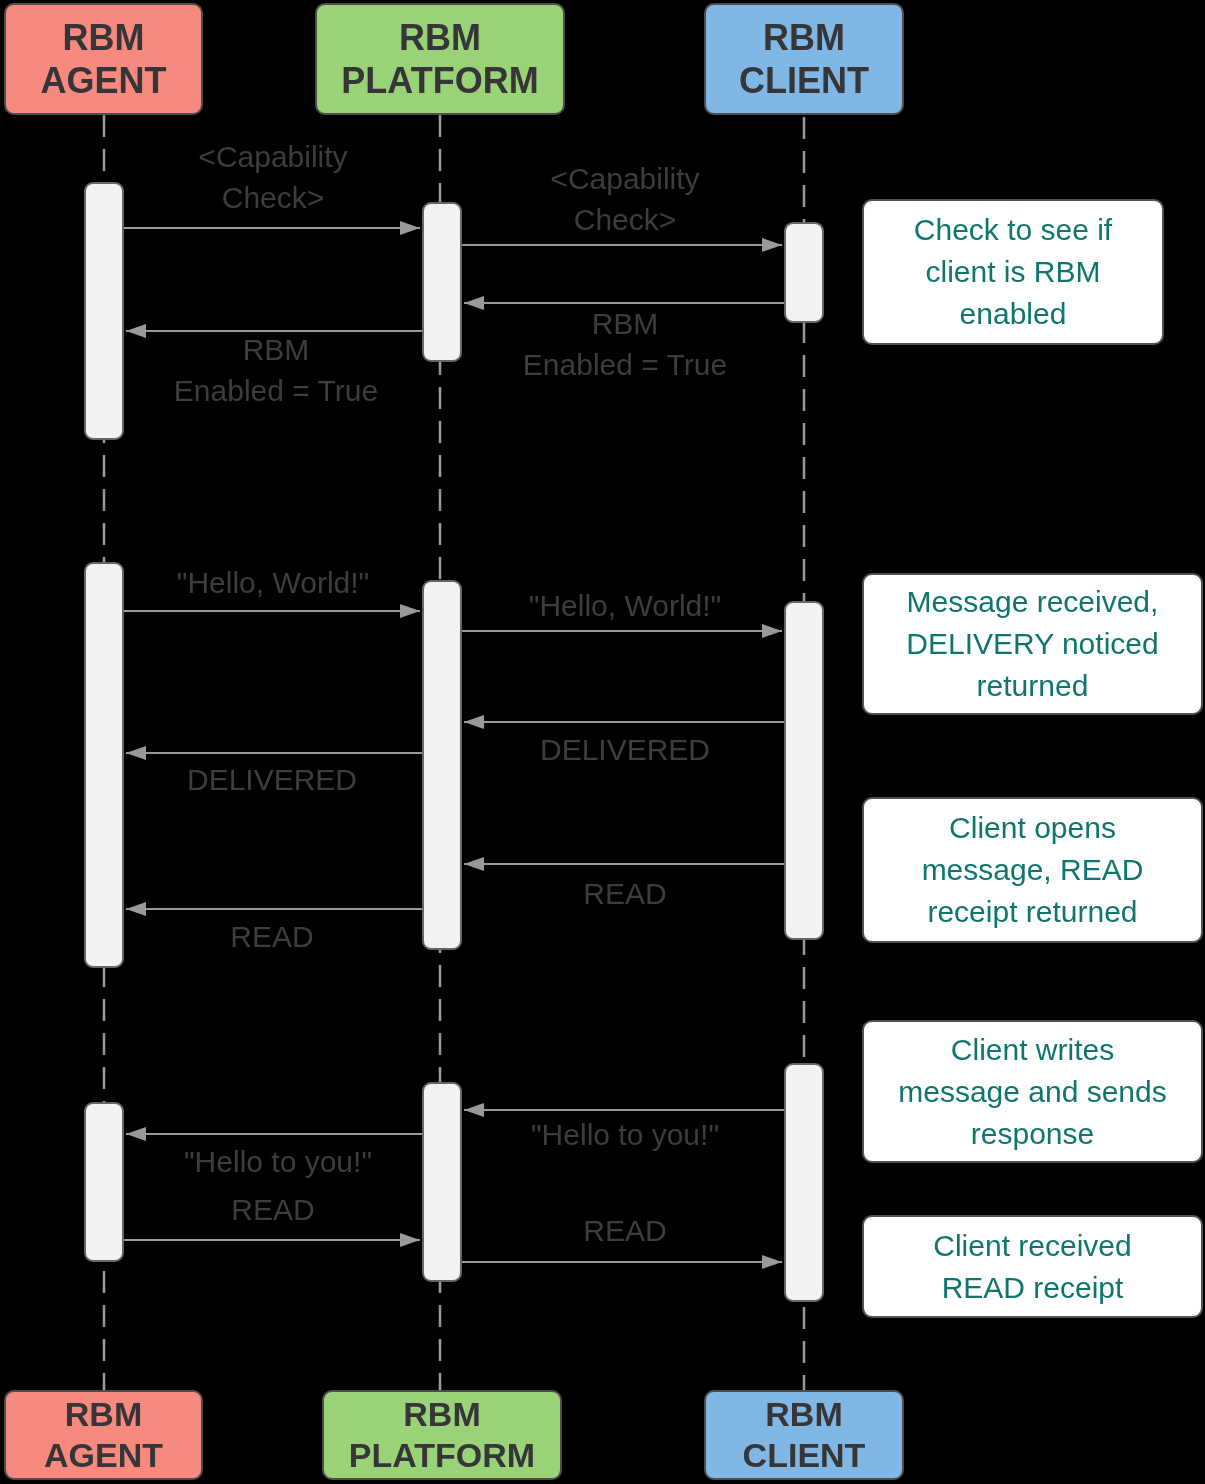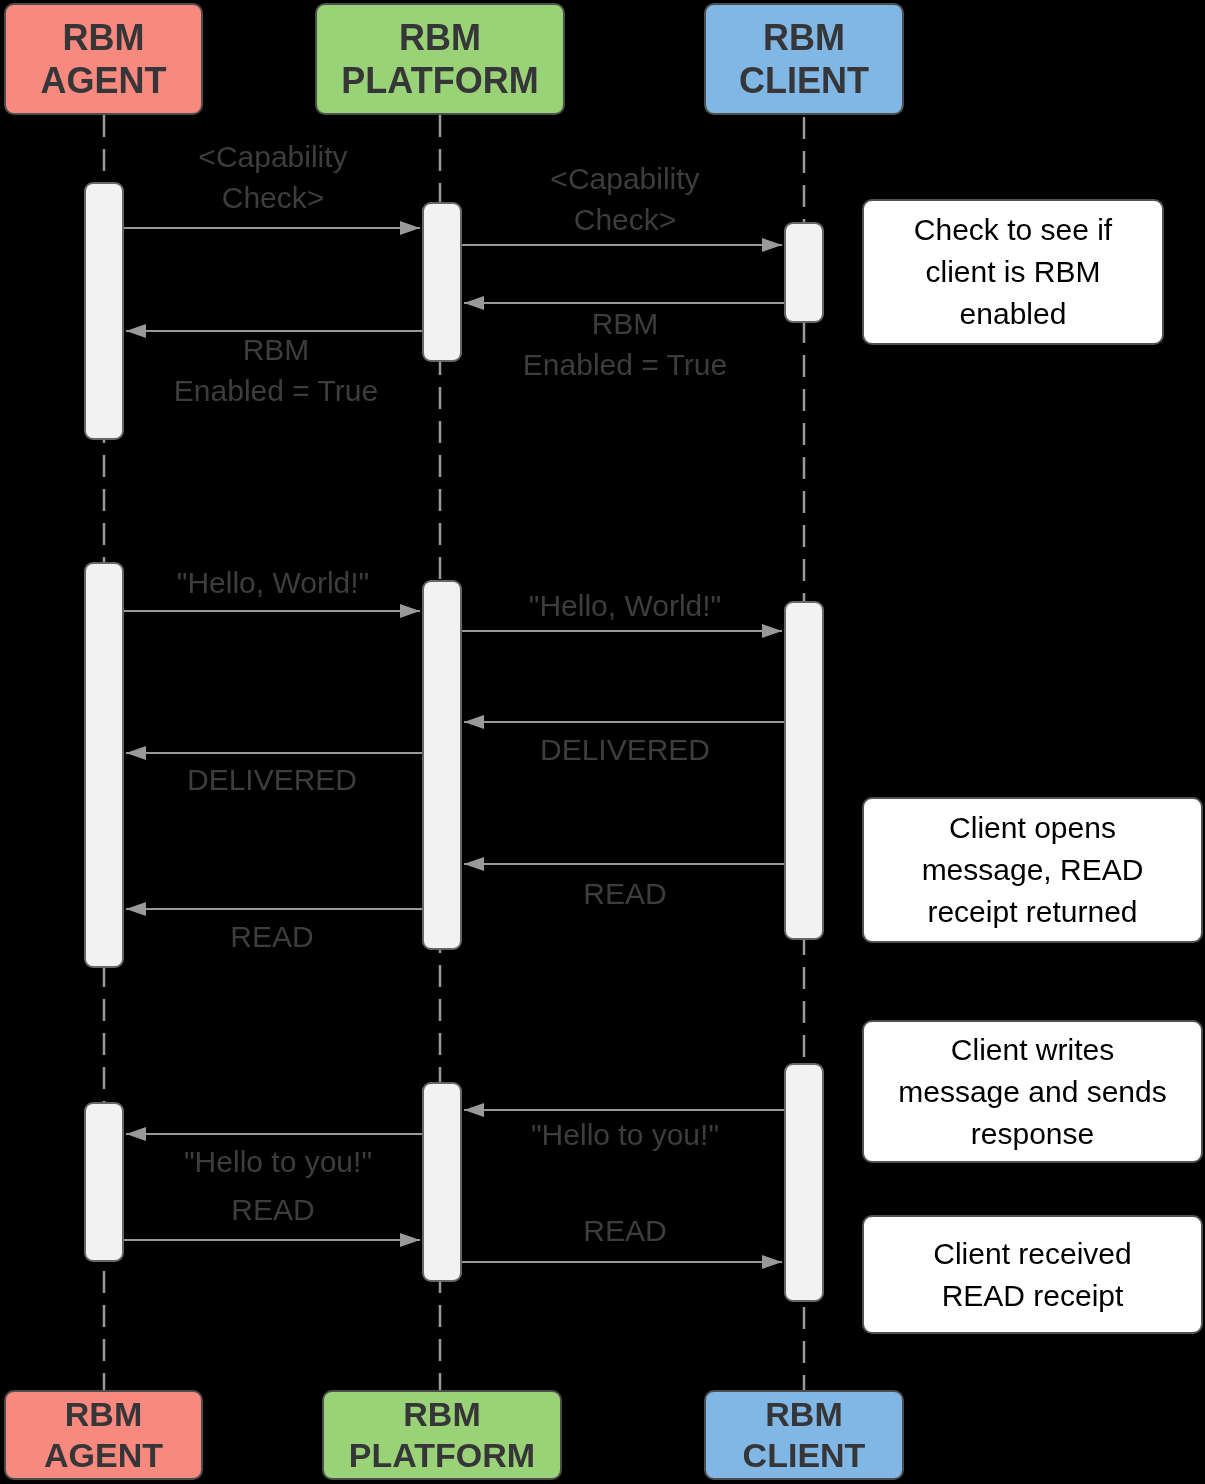--- a/index.html
+++ b/index.html
@@ -23,21 +23,21 @@
   }
   .msg-label{
     position:absolute;z-index:2;transform:translate(-50%,-50%);
     text-align:center;font-size:30px;line-height:1.35;color:#3D3D3D;
     white-space:pre-line;
   }
   .note{
     position:absolute;z-index:3;box-sizing:border-box;padding:6px;
     background:#FFFFFF;border:2px solid #525252;border-radius:10px;
     display:flex;align-items:center;justify-content:center;text-align:center;
-    font-size:30px;line-height:1.4;color:#000000;white-space:pre-line;
+    font-size:30px;line-height:1.4;color:#0f766e;white-space:pre-line;
   }
 </style>
 </head>
 <body>
 
 <div class="canvas">
 
   <svg class="wires" viewBox="0 0 1205 1484" xmlns="http://www.w3.org/2000/svg">
     <defs>
       <marker id="ah" markerWidth="22" markerHeight="16" refX="20" refY="7" orient="auto" markerUnits="userSpaceOnUse">
@@ -99,27 +99,30 @@
   <div class="msg-label" style="left:625px;top:894px;">READ</div>
   <div class="msg-label" style="left:272px;top:937px;">READ</div>
   <div class="msg-label" style="left:625px;top:1135px;">"Hello to you!"</div>
   <div class="msg-label" style="left:278px;top:1162px;">"Hello to you!"</div>
   <div class="msg-label" style="left:273px;top:1210px;">READ</div>
   <div class="msg-label" style="left:625px;top:1231px;">READ</div>
 
   <div class="note" style="left:862px;top:199px;width:302px;height:146px;">Check to see if
 client is RBM
 enabled</div>
+  <div class="note" style="left:862px;top:573px;width:341px;height:142px;">Message received,
+DELIVERY noticed
+returned</div>
   <div class="note" style="left:862px;top:1020px;width:341px;height:143px;">Client writes
 message and sends
 response</div>
   <div class="note" style="left:862px;top:797px;width:341px;height:146px;">Client opens
 message, READ
 receipt returned</div>
-  <div class="note" style="left:862px;top:1215px;width:341px;height:119px;">Client received
+  <div class="note" style="left:862px;top:1215px;width:341px;height:103px;">Client received
 READ receipt</div>
 
   <div class="actor agent" style="left:4px;top:1390px;width:199px;height:90px;font-size:34px;">RBM
 AGENT</div>
   <div class="actor platform" style="left:322px;top:1390px;width:240px;height:90px;font-size:34px;">RBM
 PLATFORM</div>
   <div class="actor client" style="left:704px;top:1390px;width:200px;height:90px;font-size:34px;">RBM
 CLIENT</div>
 
 </div>

